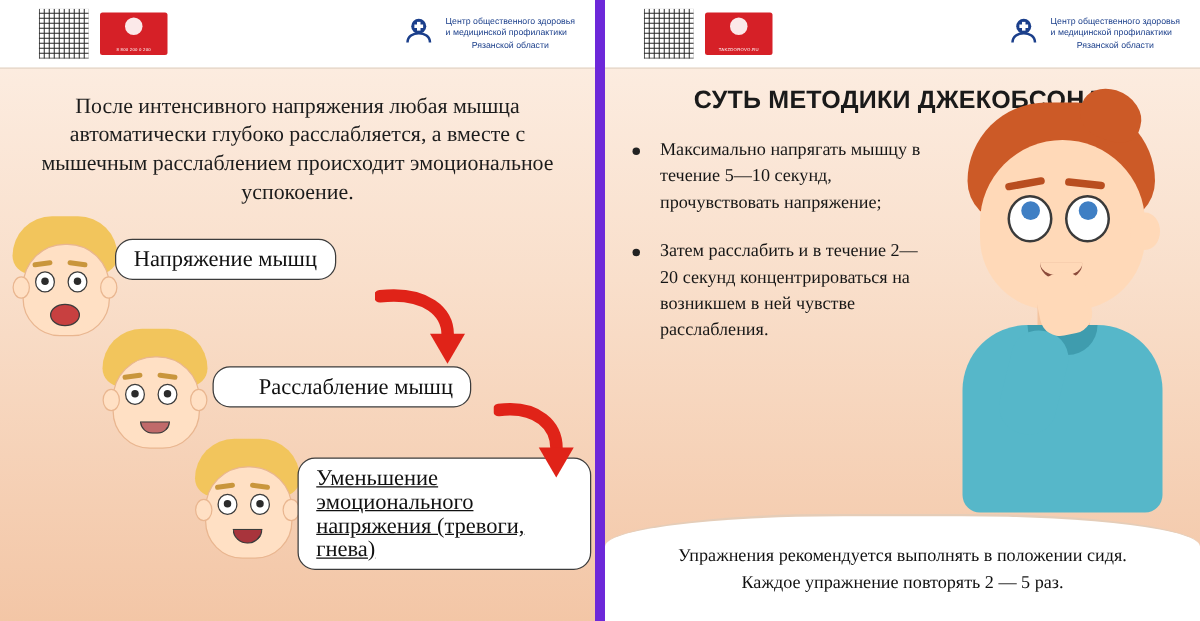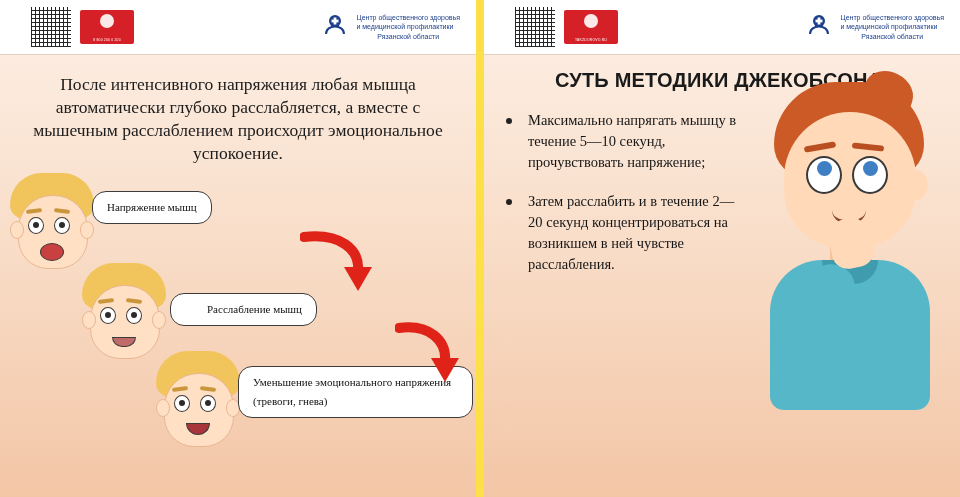--- a/index.html
+++ b/index.html
@@ -10,21 +10,21 @@
   body {
     width: 960px;
     height: 497px;
     font-family: "Liberation Serif", serif;
     overflow: hidden;
   }
   .canvas {
     position: relative;
     width: 960px;
     height: 497px;
-    background: #fde047;
+    background: #6d28d9;
     display: flex;
     gap: 8px;
   }
   .slide {
     position: relative;
     width: 476px;
     height: 497px;
     overflow: hidden;
     background: linear-gradient(180deg, #fdf0e6 0%, #f9dfcb 45%, #f3c6a6 100%);
   }
@@ -125,26 +125,26 @@
     position: relative;
     margin-top: 8px;
     height: 300px;
   }
   .label-box {
     position: absolute;
     background: #ffffff;
     border: 1.6px solid #3c3c3c;
     border-radius: 14px;
     padding: 6px 14px;
-    font-size: 11px;
+    font-size: 18px;
     color: #111;
     white-space: nowrap;
     line-height: 19px;
   }
-  .label-box.two-line { white-space: normal; text-align: left; }
+  .label-box.two-line { white-space: normal; text-align: left; text-decoration: underline; }
   .box1 { left: 92px; top: 18px; }
   .box2 { left: 170px; top: 120px; padding-left: 36px; }
   .box3 { left: 238px; top: 193px; width: 205px; }
 
   .arrow {
     position: absolute;
     color: #e02318;
   }
   .arrow1 { left: 300px; top: 52px; }
   .arrow2 { left: 395px; top: 145px; }
@@ -563,14 +563,18 @@
       <div class="b-eye l"></div>
       <div class="b-eye r"></div>
       <div class="b-mouth"></div>
       <div class="b-neck"></div>
       <div class="b-body"></div>
       <div class="b-collar"></div>
       <div class="b-arm"></div>
       <div class="b-hand"></div>
     </div>
 
+    <div class="footer-note">
+      <div>Упражнения рекомендуется выполнять в положении сидя.</div>
+      <div>Каждое упражнение повторять 2 — 5 раз.</div>
+    </div>
   </div>
 </div>
 
 </body></html>

